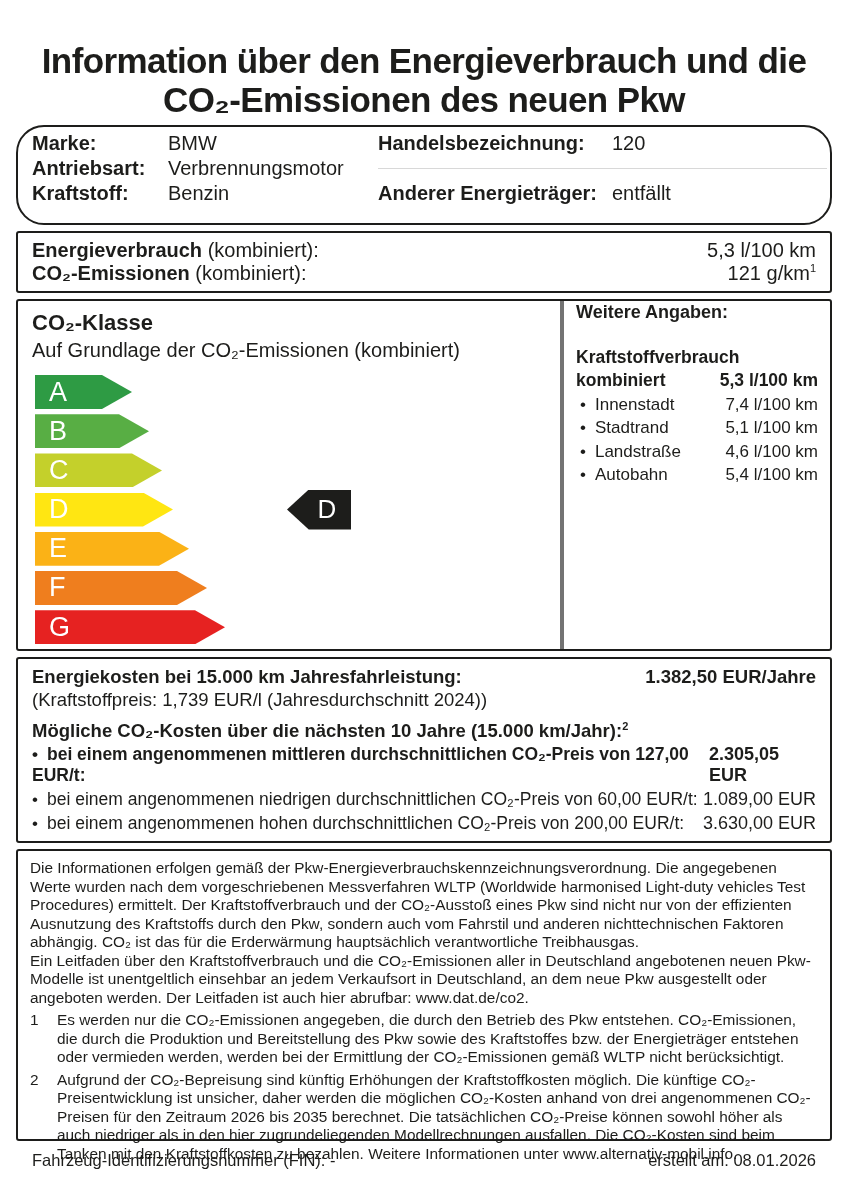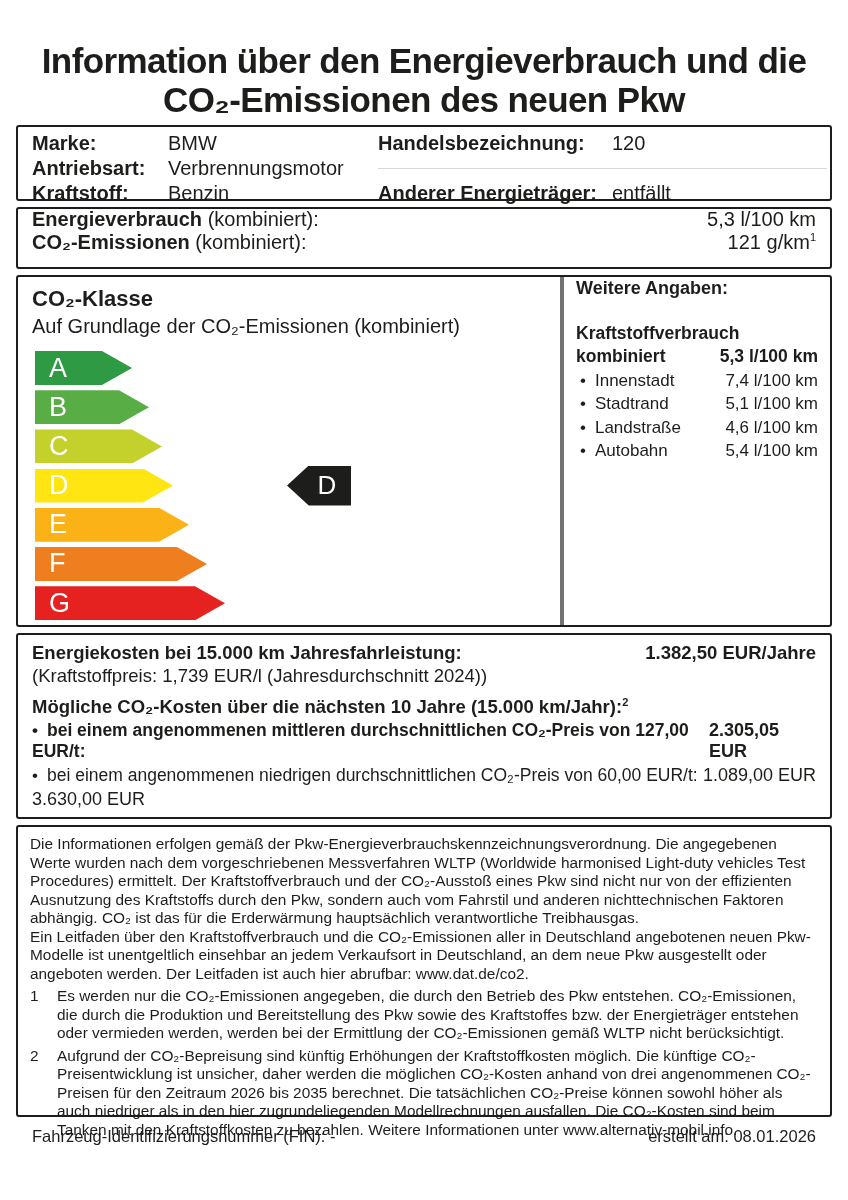--- a/index.html
+++ b/index.html
@@ -25,36 +25,36 @@
 
   
   .box {
     border:2px solid #1d1d1b;
     border-radius:3px;
     margin-top:6px;
     background:#fff;
   }
 
   
-  .info-box { height:76px; padding:4px 14px; position:relative; }
+  .info-box { height:100px; padding:4px 14px; position:relative;border-radius:28px; }
   .info-grid {
     display:grid;
     grid-template-columns:136px 210px 234px 1fr;
     grid-auto-rows:25px;
     align-items:center;
     font-size:20px;
   }
   .info-grid .lbl { font-weight:bold; }
   .cell-underline {
     position:absolute; left:360px; right:3px; top:41px;
     height:1px; background:#d8d8d8;
   }
 
   
-  .cons-box { height:62px; padding:13px 14px; display:flex; flex-direction:column; justify-content:flex-end; }
+  .cons-box { height:62px; padding:13px 14px; display:flex; flex-direction:column; justify-content:center; }
   .cons-row { display:flex; justify-content:space-between; align-items:baseline; font-size:20px; height:26px; }
   .cons-row .b { font-weight:bold; }
   sup { font-size:11px; vertical-align:super; line-height:0; }
 
   
   .class-box { height:352px; display:flex; }
   .co2-left { flex:1; padding:9px 14px; }
   .co2-left h2 { font-size:22px; font-weight:bold; }
   .co2-left .sub { font-size:20px; margin-top:3px; }
   .bands { position:relative; margin-top:13px; margin-left:3px; }
@@ -234,20 +234,21 @@
     <div class="cost-heading"><span>Mögliche CO₂-Kosten über die nächsten 10 Jahre (15.000 km/Jahr):</span><sup>2</sup></div>
     <div class="cost-row bullet bold">
       <span class="bl">bei einem angenommenen mittleren durchschnittlichen CO₂-Preis von 127,00 EUR/t:</span>
       <span class="val">2.305,05 EUR</span>
     </div>
     <div class="cost-row bullet">
       <span class="bl">bei einem angenommenen niedrigen durchschnittlichen CO₂-Preis von 60,00 EUR/t:</span>
       <span class="val">1.089,00 EUR</span>
     </div>
     <div class="cost-row bullet">
+      <span class="bl">bei einem angenommenen hohen durchschnittlichen CO₂-Preis von 200,00 EUR/t:</span>
       <span class="val">3.630,00 EUR</span>
     </div>
   </div>
 
   <div class="box legal-box">
     <p>Die Informationen erfolgen gemäß der Pkw-Energieverbrauchskennzeichnungsverordnung. Die angegebenen Werte wurden nach dem vorgeschriebenen Messverfahren WLTP (Worldwide harmonised Light-duty vehicles Test Procedures) ermittelt. Der Kraftstoffverbrauch und der CO₂-Ausstoß eines Pkw sind nicht nur von der effizienten Ausnutzung des Kraftstoffs durch den Pkw, sondern auch vom Fahrstil und anderen nichttechnischen Faktoren abhängig. CO₂ ist das für die Erderwärmung hauptsächlich verantwortliche Treibhausgas.</p>
     <p>Ein Leitfaden über den Kraftstoffverbrauch und die CO₂-Emissionen aller in Deutschland angebotenen neuen Pkw-Modelle ist unentgeltlich einsehbar an jedem Verkaufsort in Deutschland, an dem neue Pkw ausgestellt oder angeboten werden. Der Leitfaden ist auch hier abrufbar: www.dat.de/co2.</p>
     <div class="footnote">
       <span class="fn-marker">1</span>
       <span class="fn-text">Es werden nur die CO₂-Emissionen angegeben, die durch den Betrieb des Pkw entstehen. CO₂-Emissionen, die durch die Produktion und Bereitstellung des Pkw sowie des Kraftstoffes bzw. der Energieträger entstehen oder vermieden werden, werden bei der Ermittlung der CO₂-Emissionen gemäß WLTP nicht berücksichtigt.</span>

